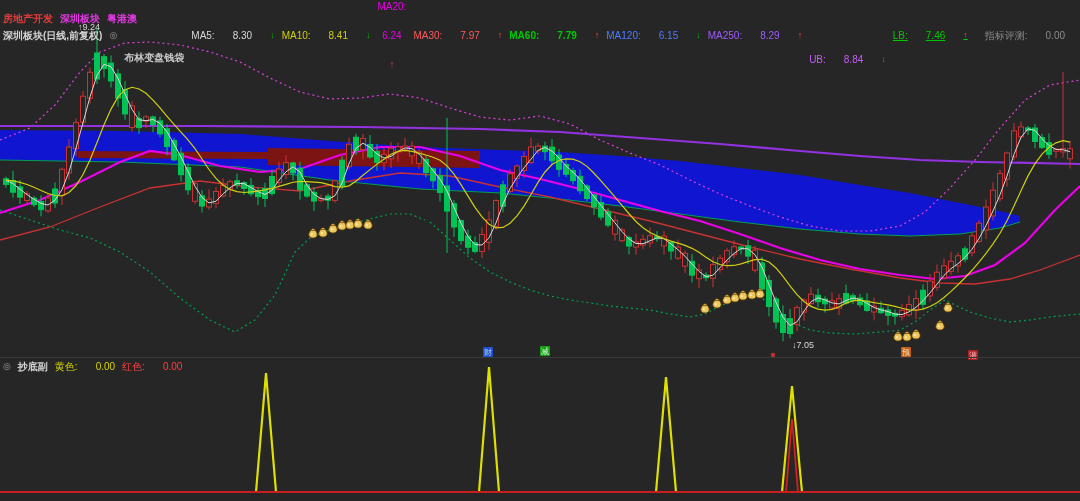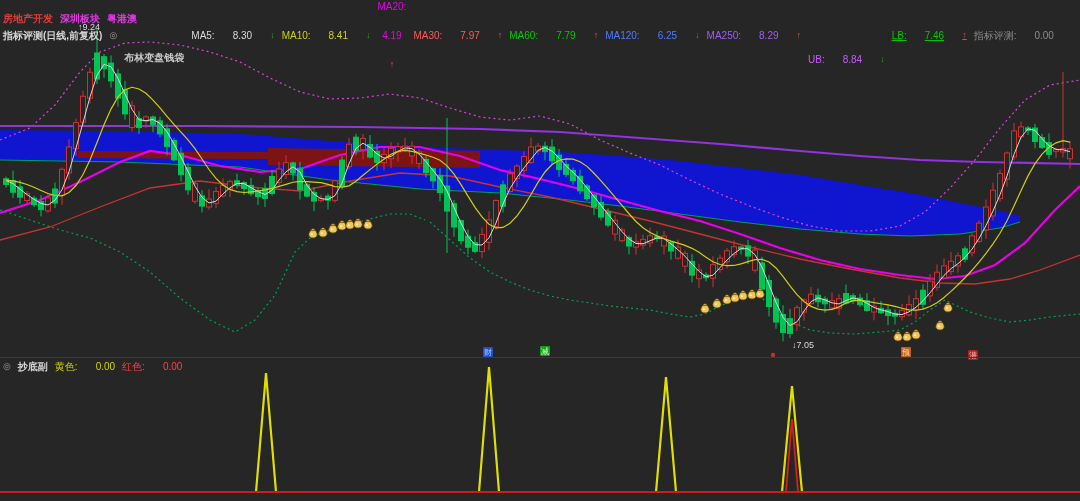--- a/index.html
+++ b/index.html
@@ -771,70 +771,70 @@
         <path d="M256,492 L266,373 L276,492" fill="none" stroke="#e0e000" stroke-width="2.2"></path>
         <path d="M479,492 L489,367 L499,492" fill="none" stroke="#e0e000" stroke-width="2.2"></path>
         <path d="M656,492 L666,377 L676,492" fill="none" stroke="#e0e000" stroke-width="2.2"></path>
         <path d="M782,492 L792,386 L802,492" fill="none" stroke="#e0e000" stroke-width="2.2"></path>
         <path d="M786,492 L792,419 L798,492" fill="none" stroke="#d42020" stroke-width="1.8"></path>
         <line x1="0" y1="492" x2="1080" y2="492" stroke="#c81e1e" stroke-width="2"></line>
       </g>
     </svg>
 
   <div class="hrow" id="header-row1">
-    <span class="t-title">指标评测(日线,前复权)</span>
+    <span class="t-title">深圳板块(日线,前复权)</span>
     <span class="t-icon">◎</span>
     <span class="t-ind">布林变盘钱袋</span>
     <span class="hrow" style="position:static;display:inline-flex" id="ma-items">
         <span class="ma" style="color: rgb(216, 216, 216);">
           <span>MA5:</span>
           <span>8.30</span>
           <span class="arr" style="color: rgb(0, 200, 0);">↓</span>
         </span>
         <span class="ma" style="color: rgb(207, 207, 16);">
           <span>MA10:</span>
           <span>8.41</span>
           <span class="arr" style="color: rgb(0, 200, 0);">↓</span>
         </span>
         <span class="ma" style="color: rgb(232, 0, 232); flex-direction: column;">
           <span>MA20:</span>
-          <span>4.19</span>
+          <span>6.24</span>
           <span class="arr" style="color: rgb(255, 72, 72);">↑</span>
         </span>
         <span class="ma" style="color: rgb(255, 90, 90);">
           <span>MA30:</span>
           <span>7.97</span>
           <span class="arr" style="color: rgb(255, 72, 72);">↑</span>
         </span>
-        <span class="ma" style="color: rgb(0, 200, 0);">
+        <span class="ma" style="color: rgb(0, 200, 0); font-weight: bold;">
           <span>MA60:</span>
           <span>7.79</span>
           <span class="arr" style="color: rgb(255, 72, 72);">↑</span>
         </span>
         <span class="ma" style="color: rgb(77, 124, 255);">
           <span>MA120:</span>
-          <span>6.25</span>
+          <span>6.15</span>
           <span class="arr" style="color: rgb(0, 200, 0);">↓</span>
         </span>
         <span class="ma" style="color: rgb(161, 90, 255);">
           <span>MA250:</span>
           <span>8.29</span>
           <span class="arr" style="color: rgb(255, 72, 72);">↑</span>
         </span>
         <span class="ma" style="color: rgb(201, 90, 255); margin-top: 48px;">
           <span>UB:</span>
           <span>8.84</span>
           <span class="arr" style="color: rgb(0, 200, 0);">↓</span>
         </span>
         <span class="ma" style="color: rgb(0, 200, 0); text-decoration: underline;">
           <span>LB:</span>
           <span>7.46</span>
           <span class="arr" style="color: rgb(255, 72, 72);">↑</span>
         </span>
-        <span class="ma" style="color: rgb(140, 140, 140);">
+        <span class="ma" style="color: rgb(140, 140, 140); margin-left: 10px;">
           <span>指标评测:</span>
           <span>0.00</span>
         </span>
       </span>
   </div>
 
   <div class="hrow" id="header-row2">
       <span class="sector" style="color: rgb(232, 58, 58); text-align: right;">房地产开发</span>
       <span class="sector" style="color: rgb(224, 58, 224);">深圳板块</span>
       <span class="sector" style="color: rgb(224, 58, 224);">粤港澳</span>

